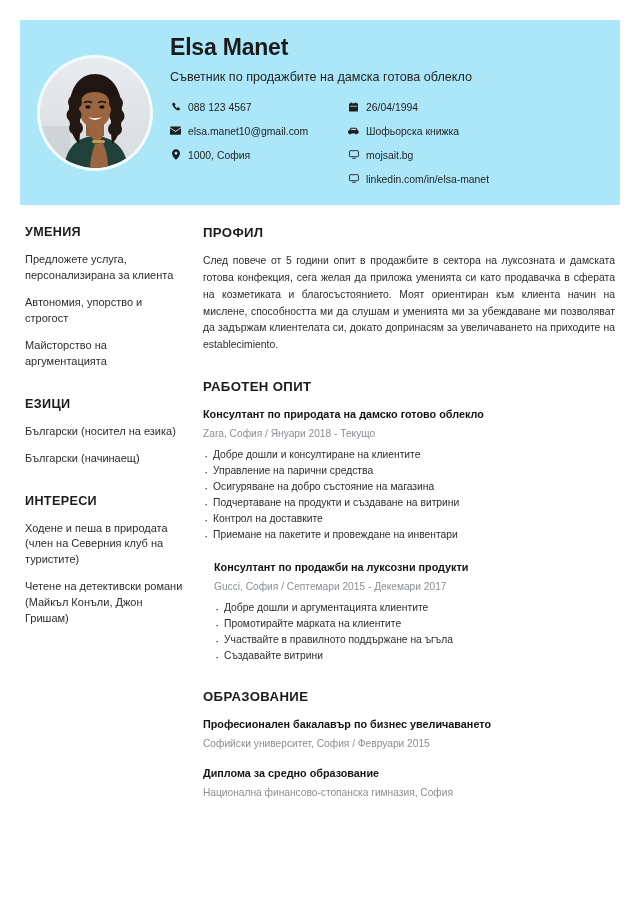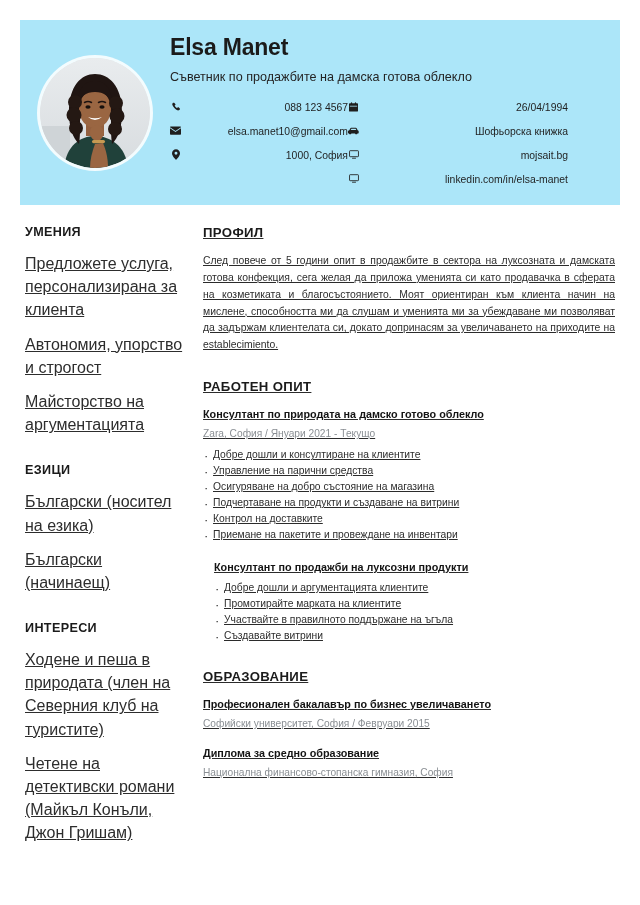--- a/index.html
+++ b/index.html
@@ -78,21 +78,20 @@
   .contact-col.right { width: 220px; }
 
   .contact-row {
     display: flex;
     align-items: flex-start;
     gap: 7px;
     margin-bottom: 11px;
     font-size: 10.4px;
     color: #1f1f1f;
     line-height: 1.25;
-    justify-content: space-between;
   }
   .contact-row .ico {
     flex: 0 0 11px;
     width: 11px;
     height: 12px;
     display: flex;
     align-items: center;
     justify-content: center;
     color: #1f1f1f;
     margin-top: 0px;
@@ -127,30 +126,29 @@
     letter-spacing: 0.35px;
     color: #1b1b1b;
     text-transform: uppercase;
     margin-bottom: 13px;
   }
   .sec-title.main { font-size: 13.2px; }
 
   .side-block { margin-bottom: 27px; }
 
   .side-item {
-    font-size: 16px;
+    font-size: 11px;
     line-height: 1.45;
     color: #2d2d2d;
     margin-bottom: 11px;
-    text-decoration: underline;
   }
   .side-item:last-child { margin-bottom: 0; }
 
   
-  .main-block { margin-bottom: 25px; text-decoration: underline; }
+  .main-block { margin-bottom: 25px; }
 
   .profile-text {
     font-size: 10.4px;
     line-height: 1.62;
     color: #2d2d2d;
     text-align: justify;
   }
 
   .job { margin-bottom: 17px; }
   .job:last-child { margin-bottom: 0; margin-left: 11px; }
@@ -372,33 +370,34 @@
       <div class="main-block">
         <div class="sec-title main">ПРОФИЛ</div>
         <div class="profile-text">След повече от 5 години опит в продажбите в сектора на луксозната и дамската готова конфекция, сега желая да приложа уменията си като продавачка в сферата на козметиката и благосъстоянието. Моят ориентиран към клиента начин на мислене, способността ми да слушам и уменията ми за убеждаване ми позволяват да задържам клиентелата си, докато допринасям за увеличаването на приходите на establecimiento.</div>
       </div>
 
       <div class="main-block">
         <div class="sec-title main">РАБОТЕН ОПИТ</div>
 
         <div class="job">
           <div class="job-role">Консултант по природата на дамско готово облекло</div>
-          <div class="job-meta">Zara, София / Януари 2021 - Текущо</div>
+          <div class="job-meta">Zara, София / Януари 2018 - Текущо</div>
           <ul class="bullets">
             <li>Добре дошли и консултиране на клиентите</li>
             <li>Управление на парични средства</li>
             <li>Осигуряване на добро състояние на магазина</li>
             <li>Подчертаване на продукти и създаване на витрини</li>
             <li>Контрол на доставките</li>
             <li>Приемане на пакетите и провеждане на инвентари</li>
           </ul>
         </div>
 
         <div class="job">
           <div class="job-role">Консултант по продажби на луксозни продукти</div>
+          <div class="job-meta">Gucci, София / Септемари 2015 - Декемари 2017</div>
           <ul class="bullets">
             <li>Добре дошли и аргументацията клиентите</li>
             <li>Промотирайте марката на клиентите</li>
             <li>Участвайте в правилното поддържане на ъгъла</li>
             <li>Създавайте витрини</li>
           </ul>
         </div>
 
       </div>
 

